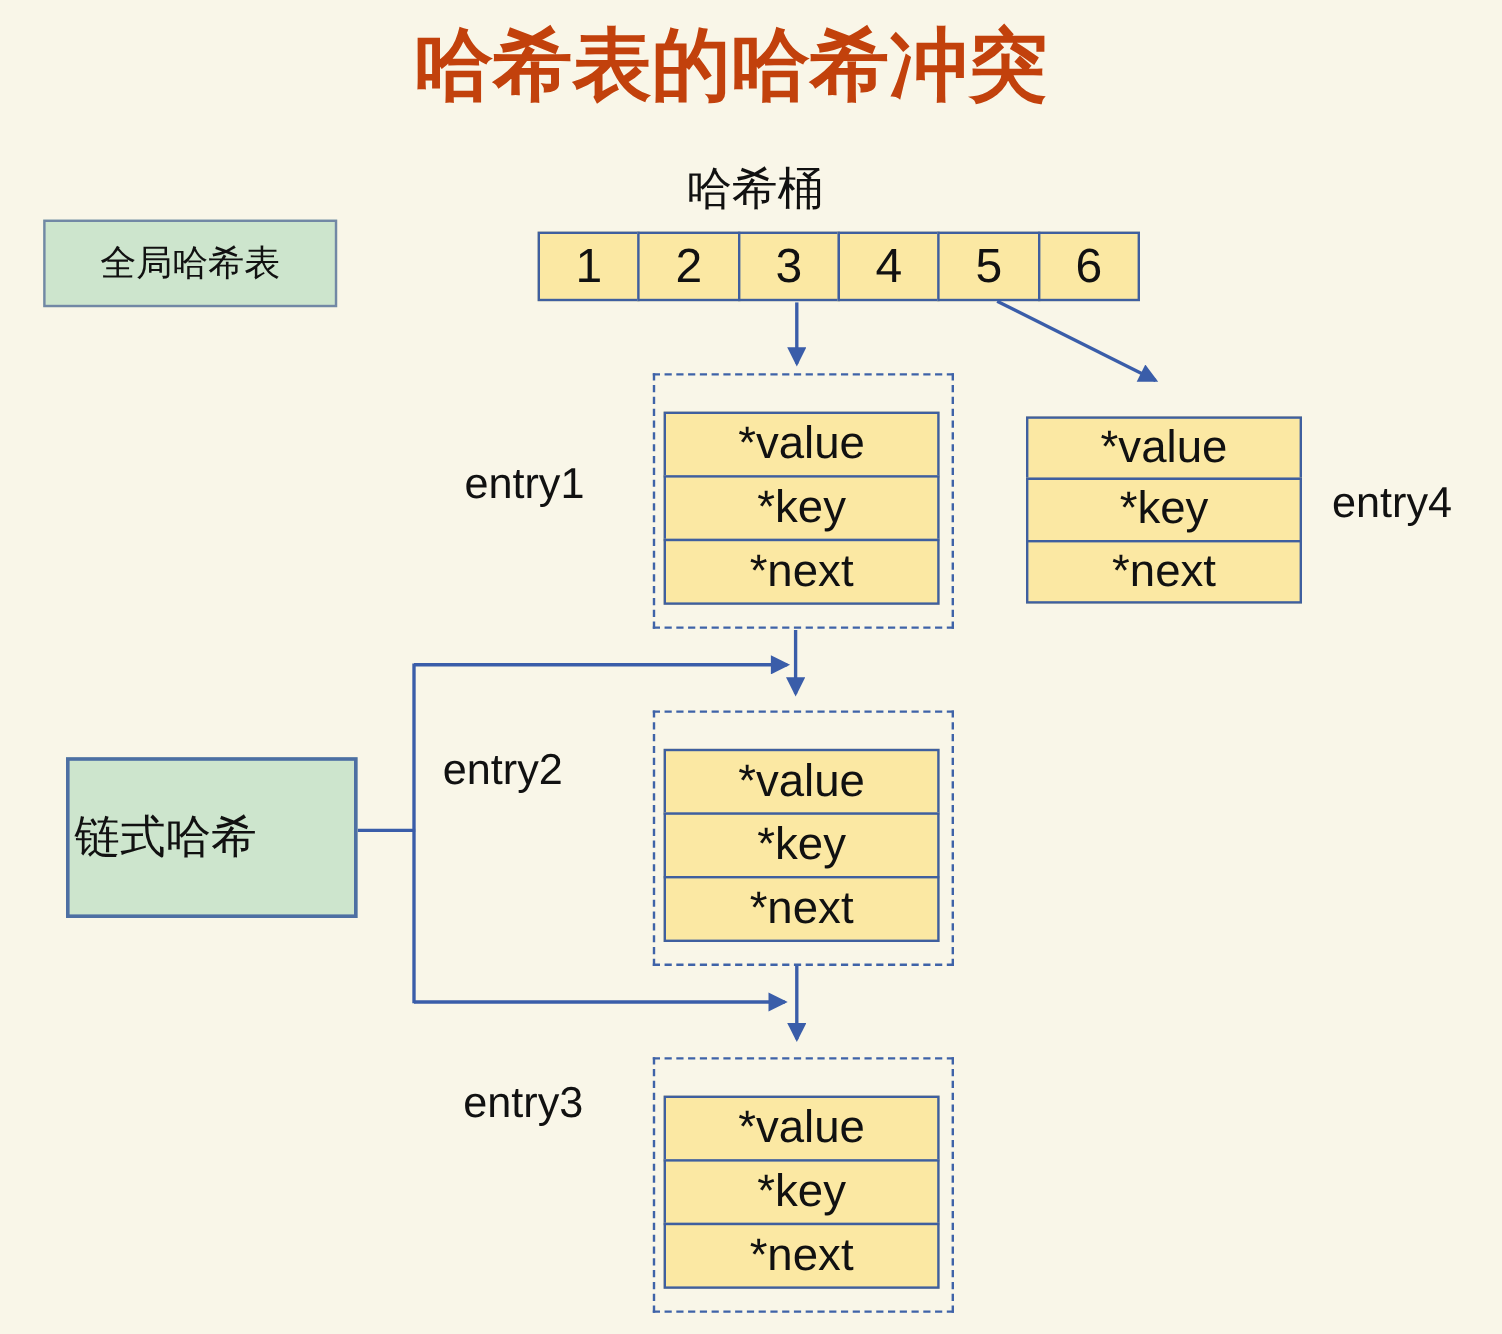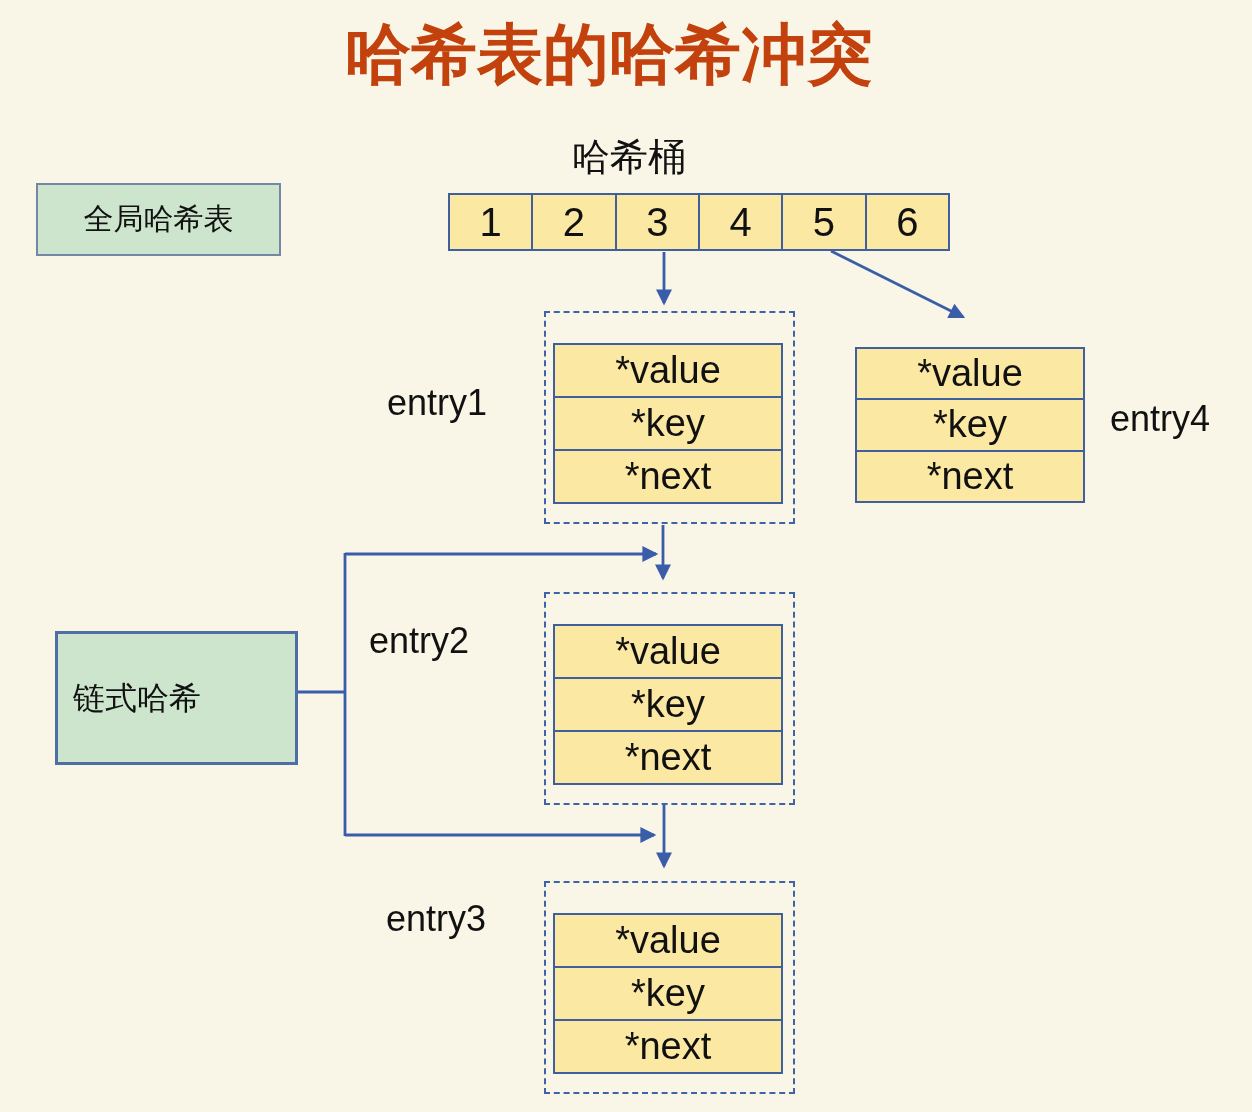--- a/index.html
+++ b/index.html
@@ -23,21 +23,21 @@
   #green1 {
     left:36px; top:183px; width:245px; height:73px;
     border:2.5px solid #7288a5;
     align-items:center; justify-content:center;
     font-size:30px;
   }
   #green2 {
     left:55px; top:631px; width:243px; height:134px;
     border:3px solid #4d6fa3;
     flex-direction:column; justify-content:center;
-    padding-left:15px; font-size:32px; line-height:47px;
+    padding-left:4px; font-size:38px; line-height:47px;
   }
   .bucket-label {
     position:absolute; left:572px; top:132px; width:200px;
     font-size:38px;
   }
   .bucket {
     position:absolute; left:448px; top:193px; width:502px; height:58px;
     display:flex; box-sizing:border-box;
   }
   .bucket .bcell {

